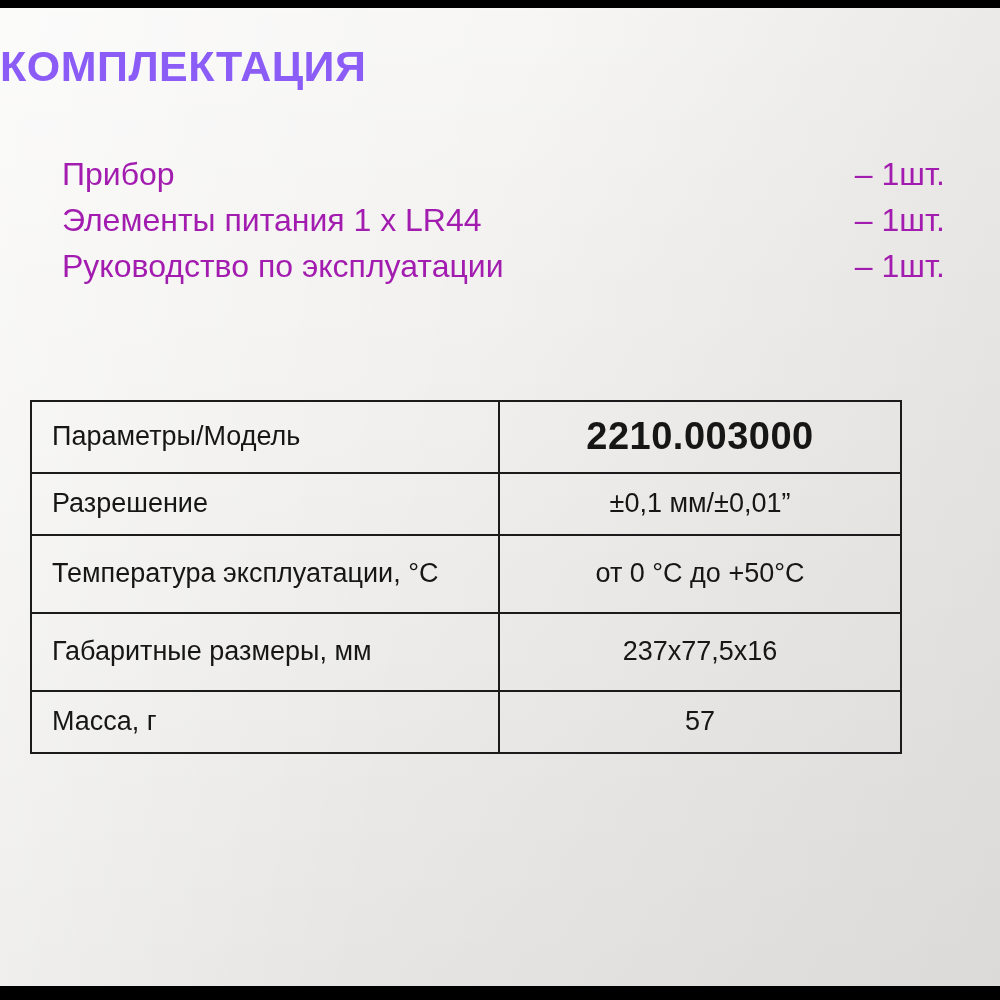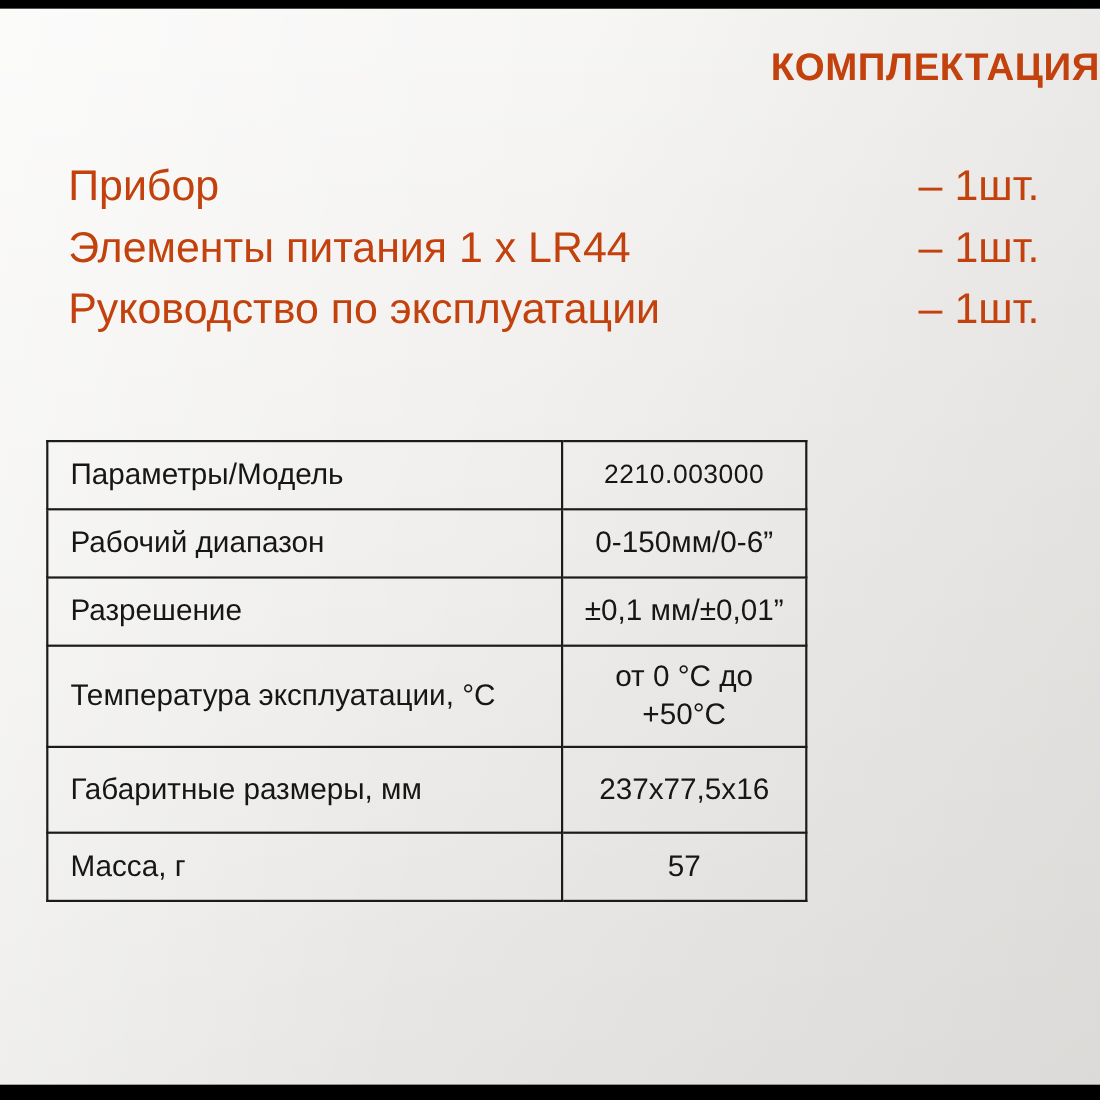--- a/index.html
+++ b/index.html
@@ -34,49 +34,49 @@
       linear-gradient(180deg, rgba(255,255,255,0.4) 0%, rgba(0,0,0,0.0) 30%, rgba(0,0,0,0.05) 100%);
     pointer-events: none;
   }
 
   .content {
     position: relative;
     z-index: 2;
   }
 
   .doc-title {
-    text-align: right;
-    font-size: 35px;
+    text-align: left;
+    font-size: 43px;
     font-weight: bold;
     letter-spacing: 0.5px;
-    color: #c2410c;
+    color: #8b5cf6;
     margin: 34px 0 0 0;
   }
 
   .kit-list {
     margin: 60px 0 0 0;
     padding: 0 55px 0 62px;
   }
   .kit-row {
     display: flex;
     align-items: baseline;
     justify-content: space-between;
-    font-size: 39px;
-    color: #c2410c;
+    font-size: 32px;
+    color: #a21caf;
     line-height: 1.44;
     white-space: nowrap;
   }
   .kit-name { }
   .kit-qty { margin-left: 39px; }
 
   table.specs {
     position: absolute;
-    left: 42px;
+    left: 30px;
     top: 358px;
-    width: 692px;
+    width: 872px;
     border-collapse: collapse;
     table-layout: fixed;
     z-index: 2;
     background: transparent;
   }
   table.specs td {
     border: 2px solid #1b1b1b;
     padding: 11px 16px;
     font-size: 27px;
     color: #161616;
@@ -85,22 +85,22 @@
   }
   table.specs td.param {
     width: 430px;
     padding-left: 20px;
     text-align: left;
   }
   table.specs td.value {
     text-align: center;
   }
   table.specs tr.head td.value {
-    font-weight: normal;
-    font-size: 24px;
+    font-weight: bold;
+    font-size: 38px;
     letter-spacing: 0.5px;
     margin-left: 44px;
   }
   .r-tall { height: 78px; }
   .r-norm { height: 62px; }
 </style>
 </head>
 <body>
 
 <div class="page">
@@ -123,24 +123,20 @@
       </div>
     </div>
 
     <table class="specs">
       <tbody>
           <tr class="head r-norm">
         <td class="param">Параметры/Модель</td>
         <td class="value">2210.003000</td>
       </tr>
       <tr class="r-norm">
-        <td class="param">Рабочий диапазон</td>
-        <td class="value">0-150мм/0-6”</td>
-      </tr>
-      <tr class="r-norm">
         <td class="param">Разрешение</td>
         <td class="value">±0,1 мм/±0,01”</td>
       </tr>
       <tr class="r-tall">
         <td class="param">Температура эксплуатации, °С</td>
         <td class="value">от 0 °C до +50°C</td>
       </tr>
       <tr class="r-tall">
         <td class="param">Габаритные размеры, мм</td>
         <td class="value">237х77,5х16</td>

